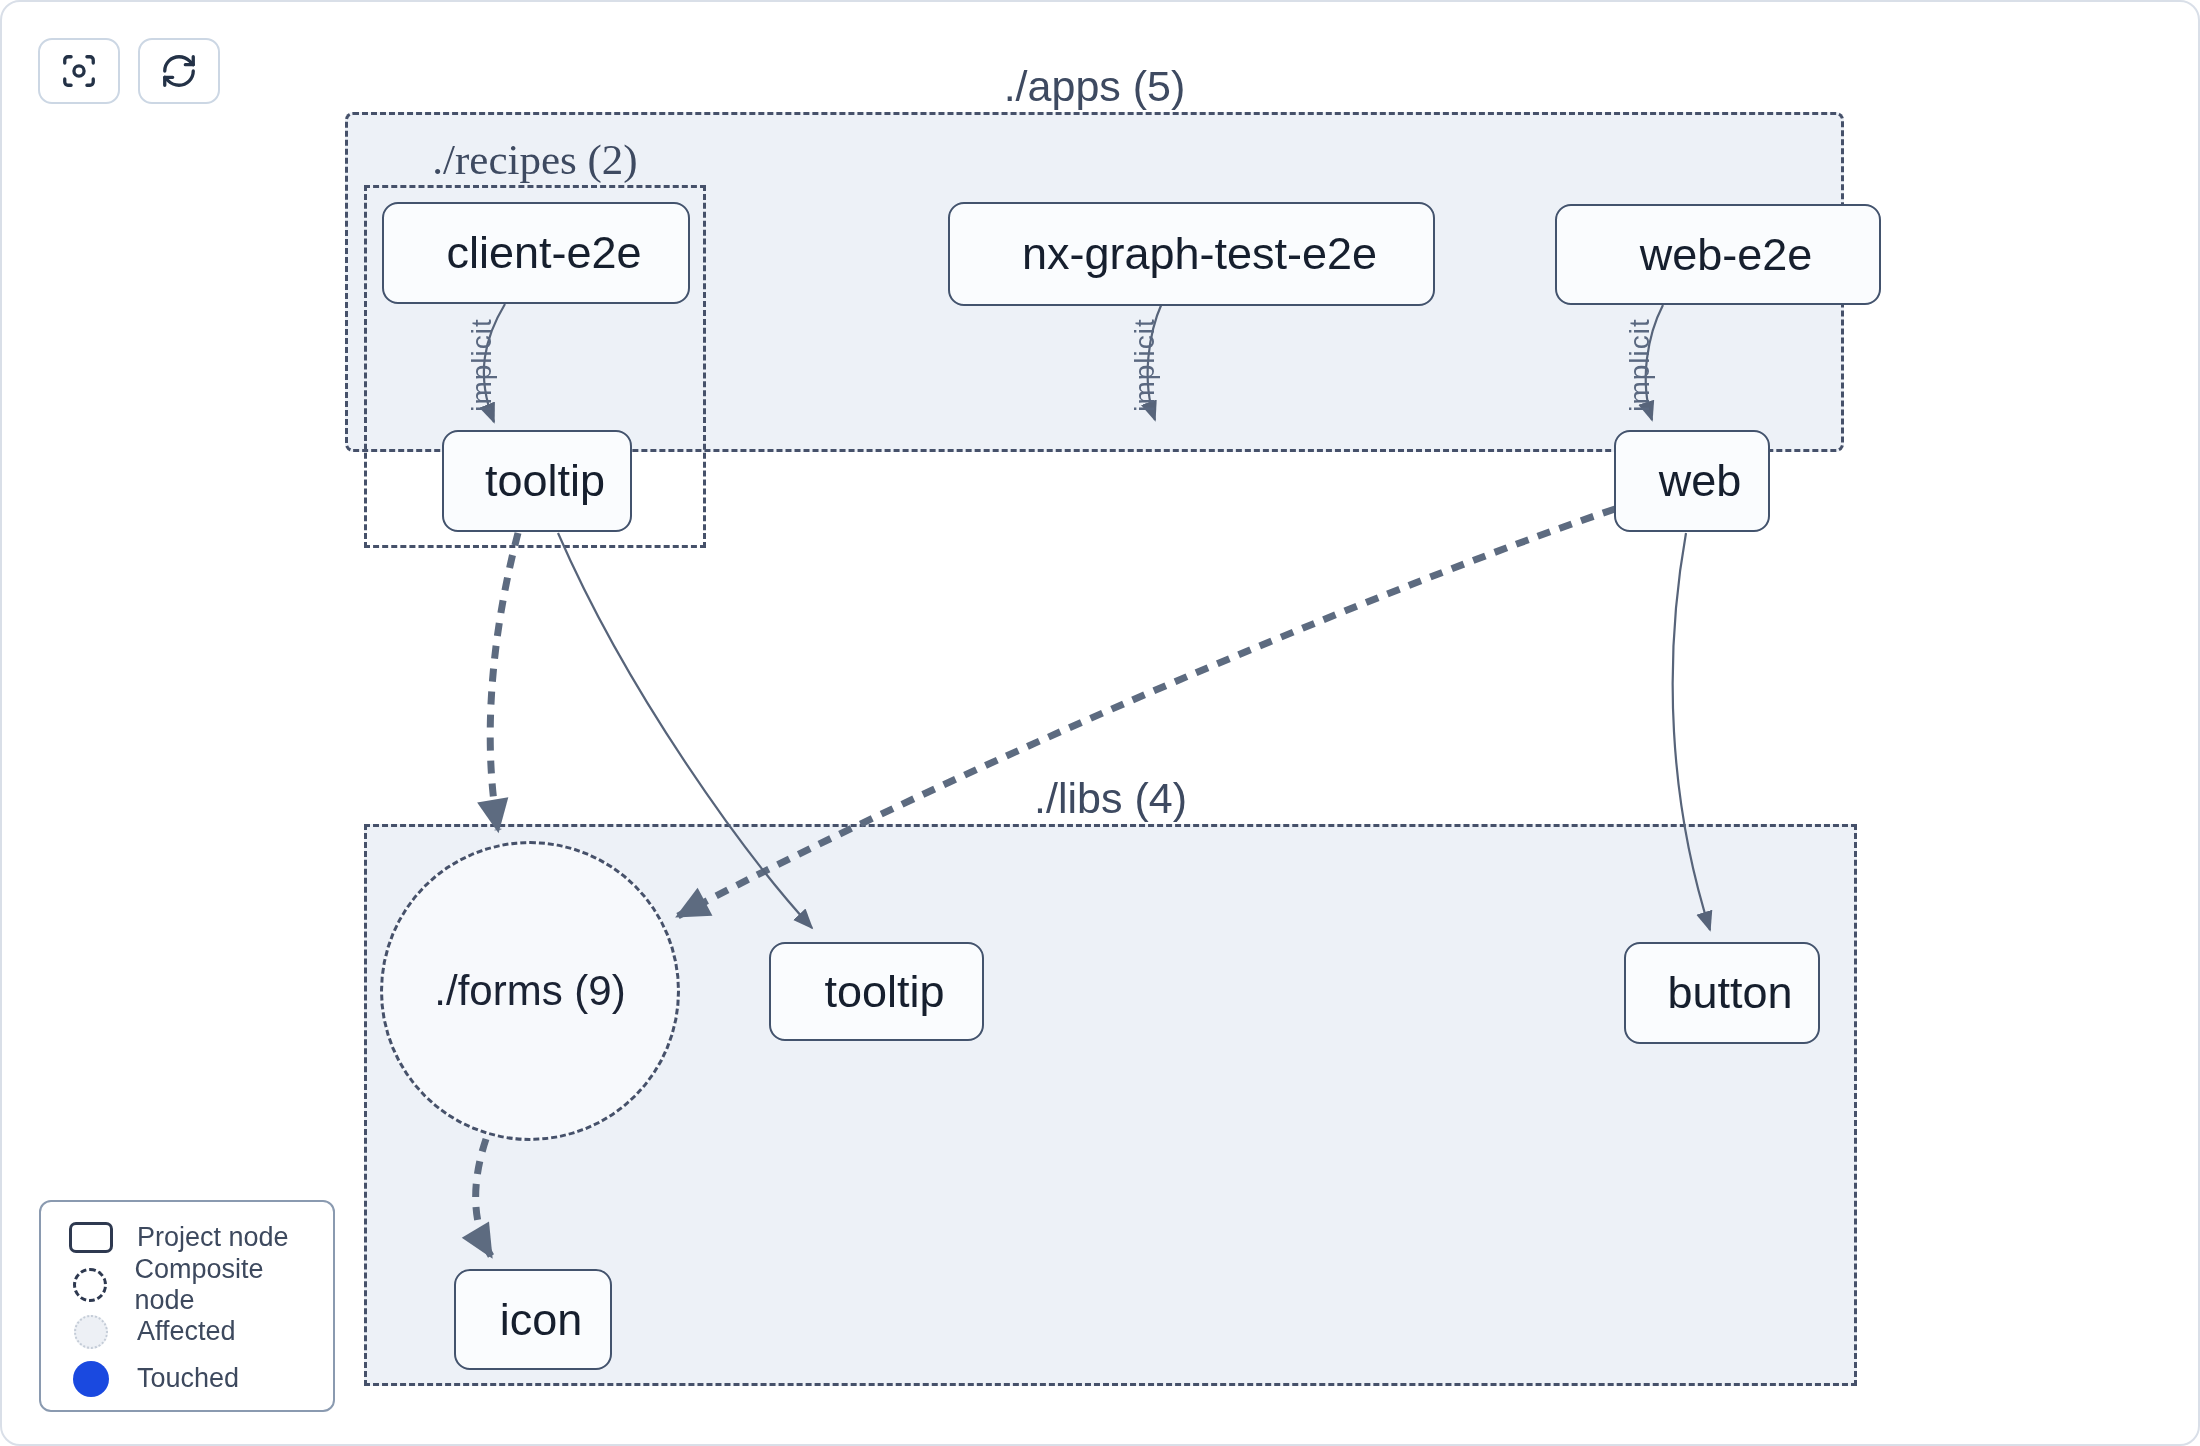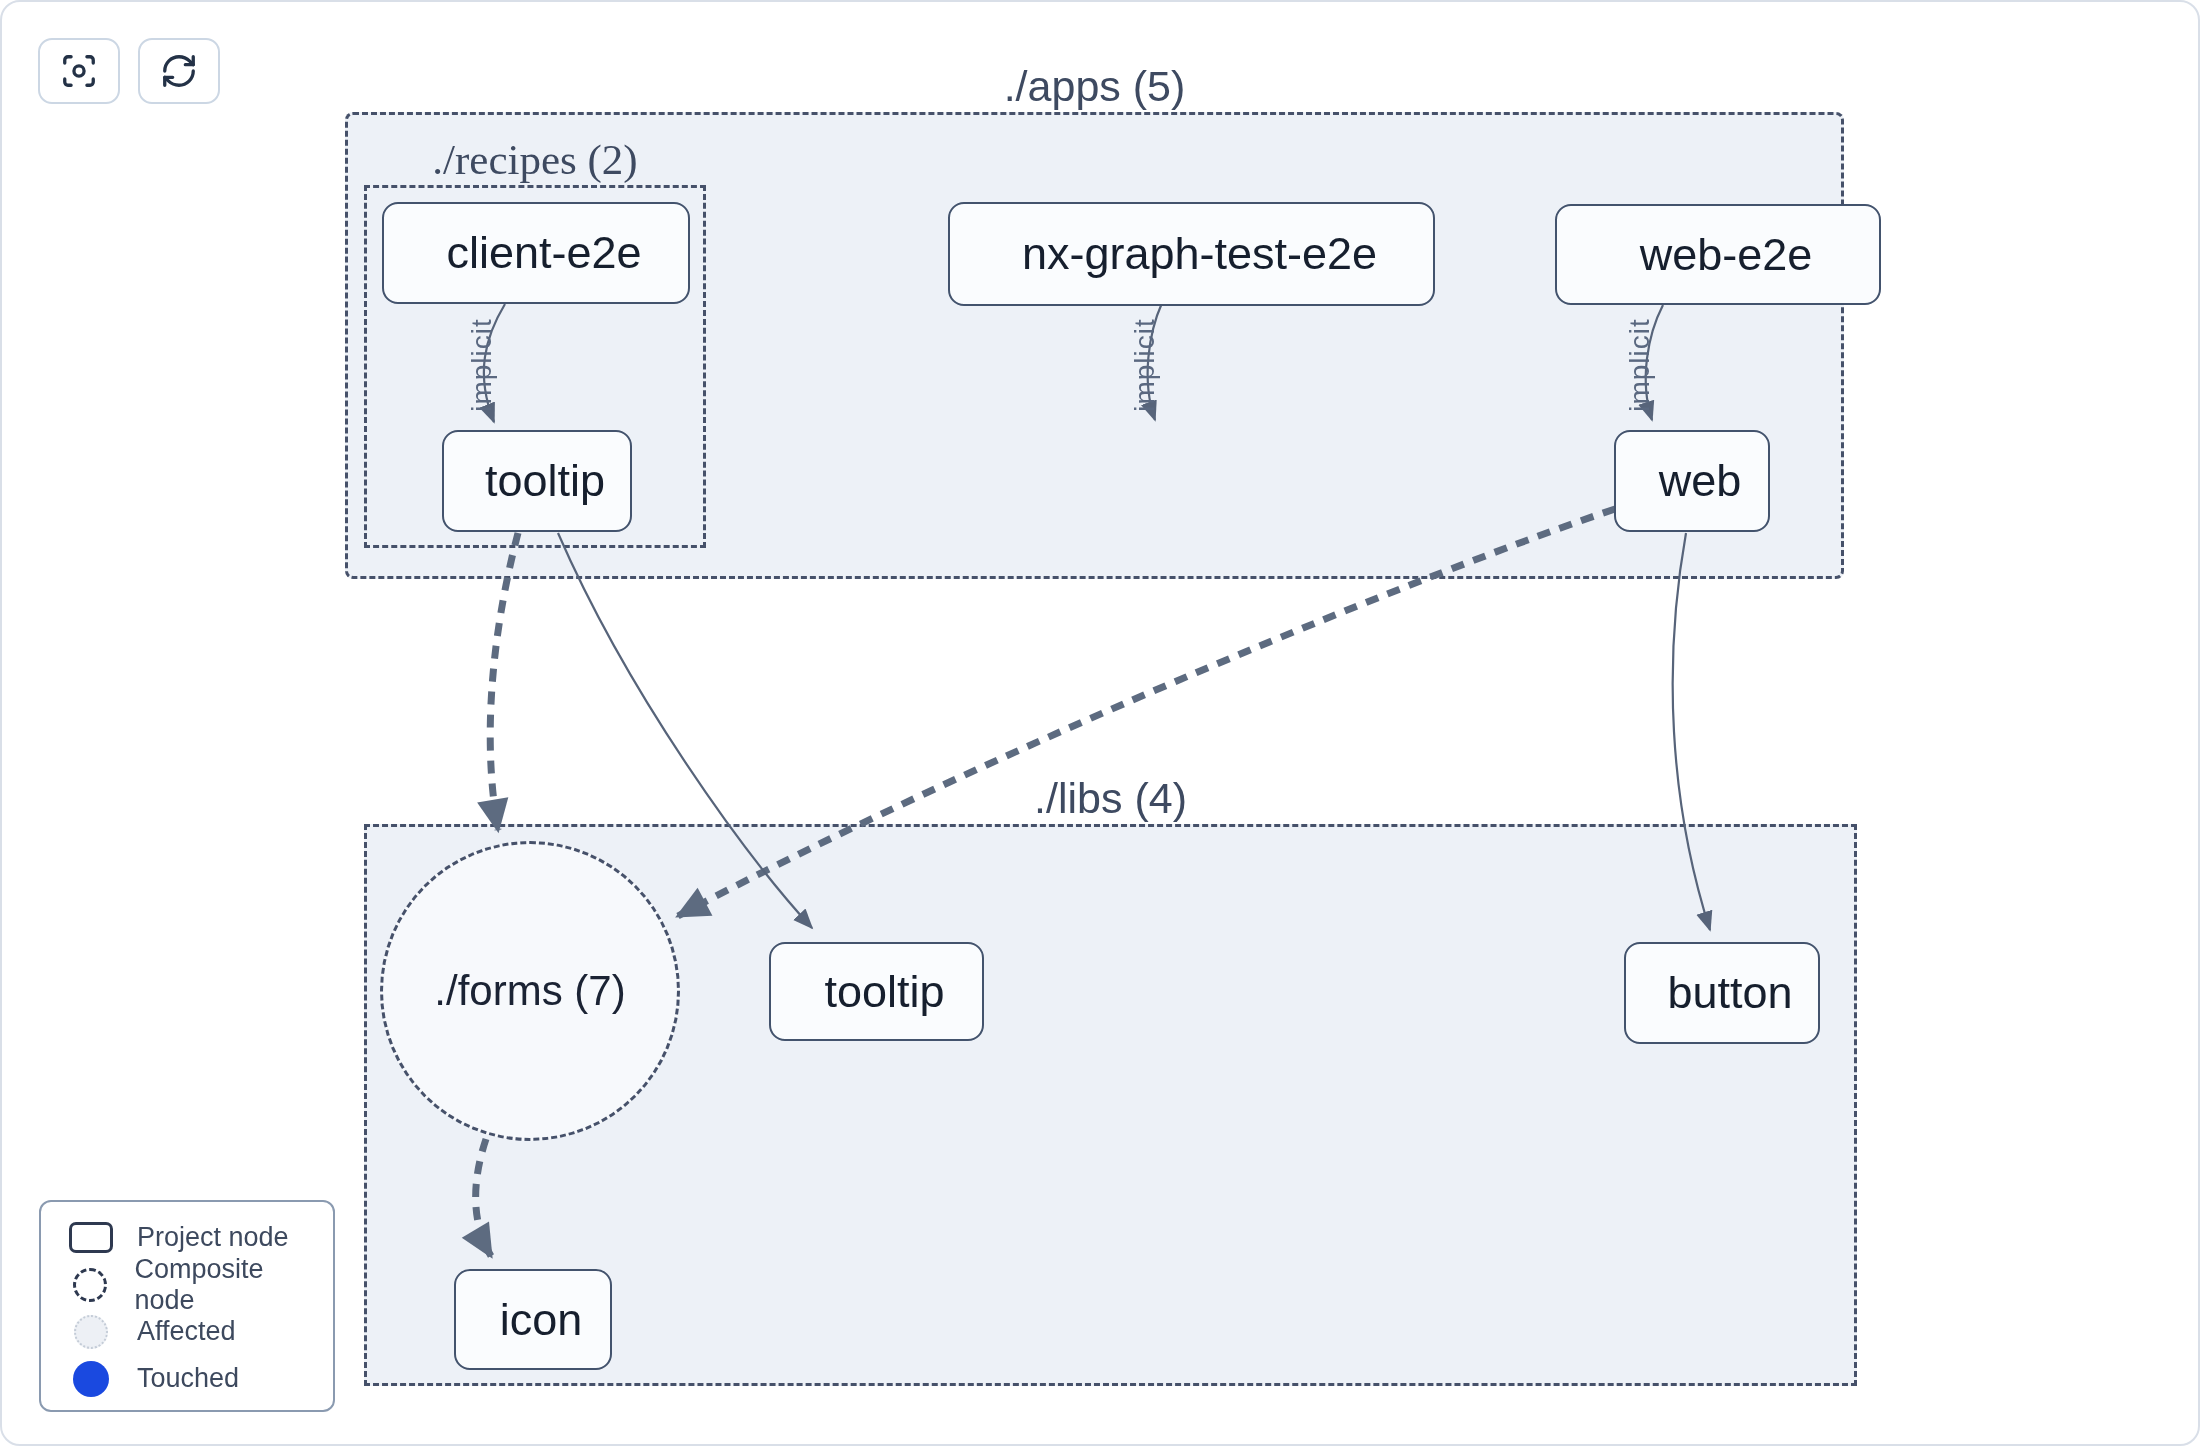--- a/index.html
+++ b/index.html
@@ -13,21 +13,21 @@
   .tool-btn{
     position:absolute;width:82px;height:66px;background:#ffffff;
     border:2px solid #ccd7e4;border-radius:14px;box-sizing:border-box;
     display:flex;align-items:center;justify-content:center;cursor:pointer;
   }
   #btn-focus{left:36px;top:36px;}
   #btn-refresh{left:136px;top:36px;}
   .tool-btn svg{stroke:#243247;fill:none;stroke-width:2.1;stroke-linecap:round;stroke-linejoin:round;}
   
   .group{position:absolute;background:#edf1f7;border:3px dashed #46516a;box-sizing:border-box;}
-  #group-apps{left:343px;top:110px;width:1499px;height:467px;border-radius:8px;}
+  #group-apps{left:343px;top:110px;width:1499px;height:340px;border-radius:8px;}
   #group-recipes{left:362px;top:183px;width:342px;height:363px;background:transparent;font-family:Liberation Serif, serif;}
   #group-libs{left:362px;top:822px;width:1493px;height:562px;}
   .group-title{
     position:absolute;left:0;right:0;top:-53px;text-align:center;
     font-size:43px;color:#3e4a61;white-space:nowrap;
   }
   .forms-circle{
     position:absolute;left:378px;top:839px;width:300px;height:300px;border-radius:50%;
     background:#f7f9fc;border:3px dashed #46516a;box-sizing:border-box;
     display:flex;align-items:center;justify-content:center;
@@ -78,21 +78,21 @@
 
   <div class="group" id="group-apps">
     <div class="group-title">./apps (5)</div>
   </div>
   <div class="group" id="group-recipes">
     <div class="group-title">./recipes (2)</div>
   </div>
   <div class="group" id="group-libs">
     <div class="group-title">./libs (4)</div>
   </div>
-  <div class="forms-circle">./forms (7)</div>
+  <div class="forms-circle">./forms (9)</div>
 
   <svg class="edges" viewBox="0 0 2200 1446">
     <defs>
       <marker id="arrow-thin" markerUnits="userSpaceOnUse" markerWidth="22" markerHeight="22" viewBox="0 0 10 10" refX="8.5" refY="5" orient="auto">
         <path d="M0,1.2 L9.3,5 L0,8.8 z" fill="#57647a"></path>
       </marker>
       <marker id="arrow-thick" markerUnits="userSpaceOnUse" markerWidth="38" markerHeight="36" viewBox="0 0 10 10" refX="8.5" refY="5" orient="auto">
         <path d="M0,0.6 L9.4,5 L0,9.4 z" fill="#5d6b80"></path>
       </marker>
     </defs>

